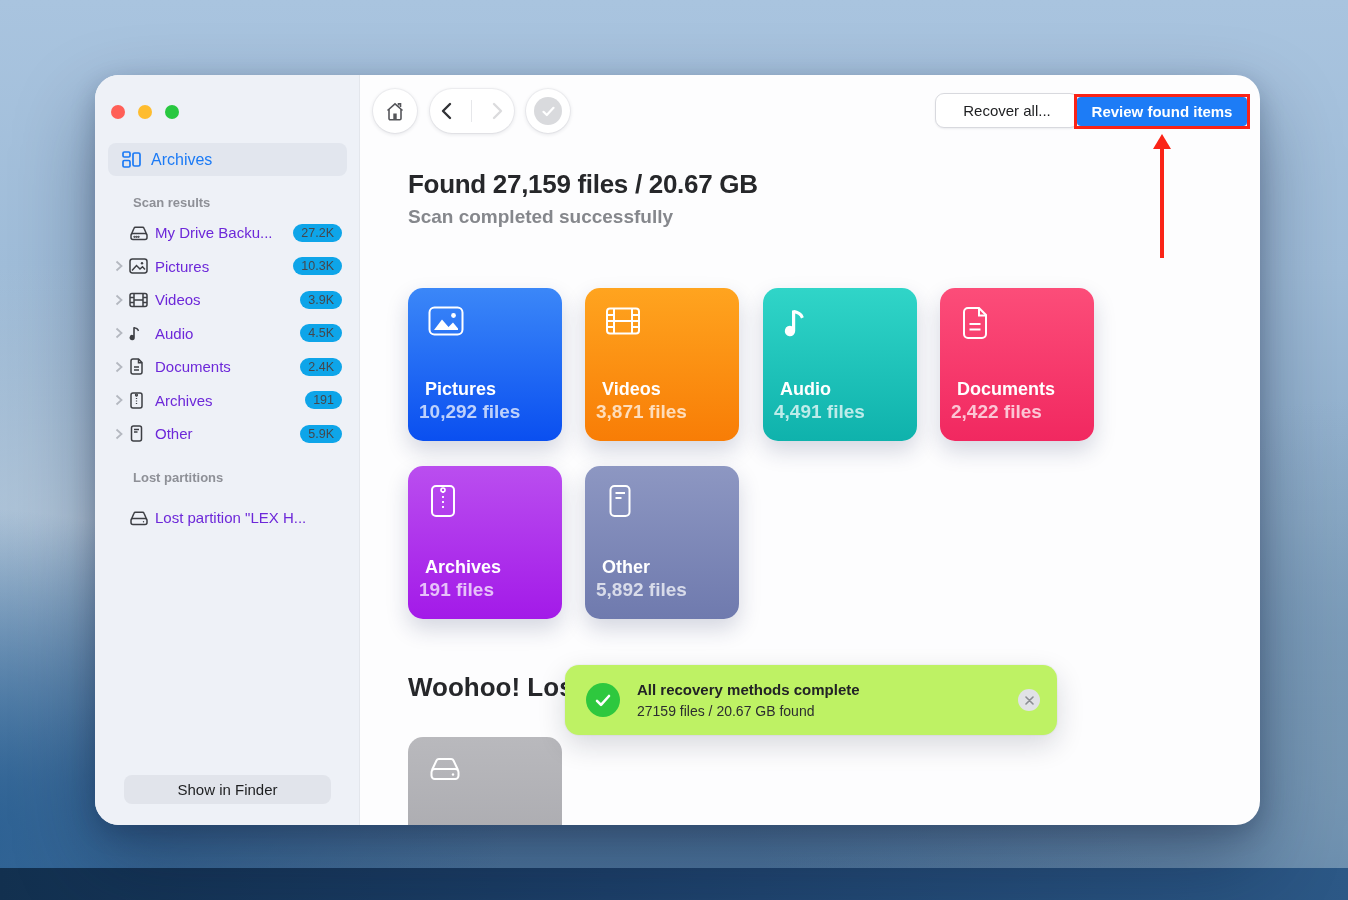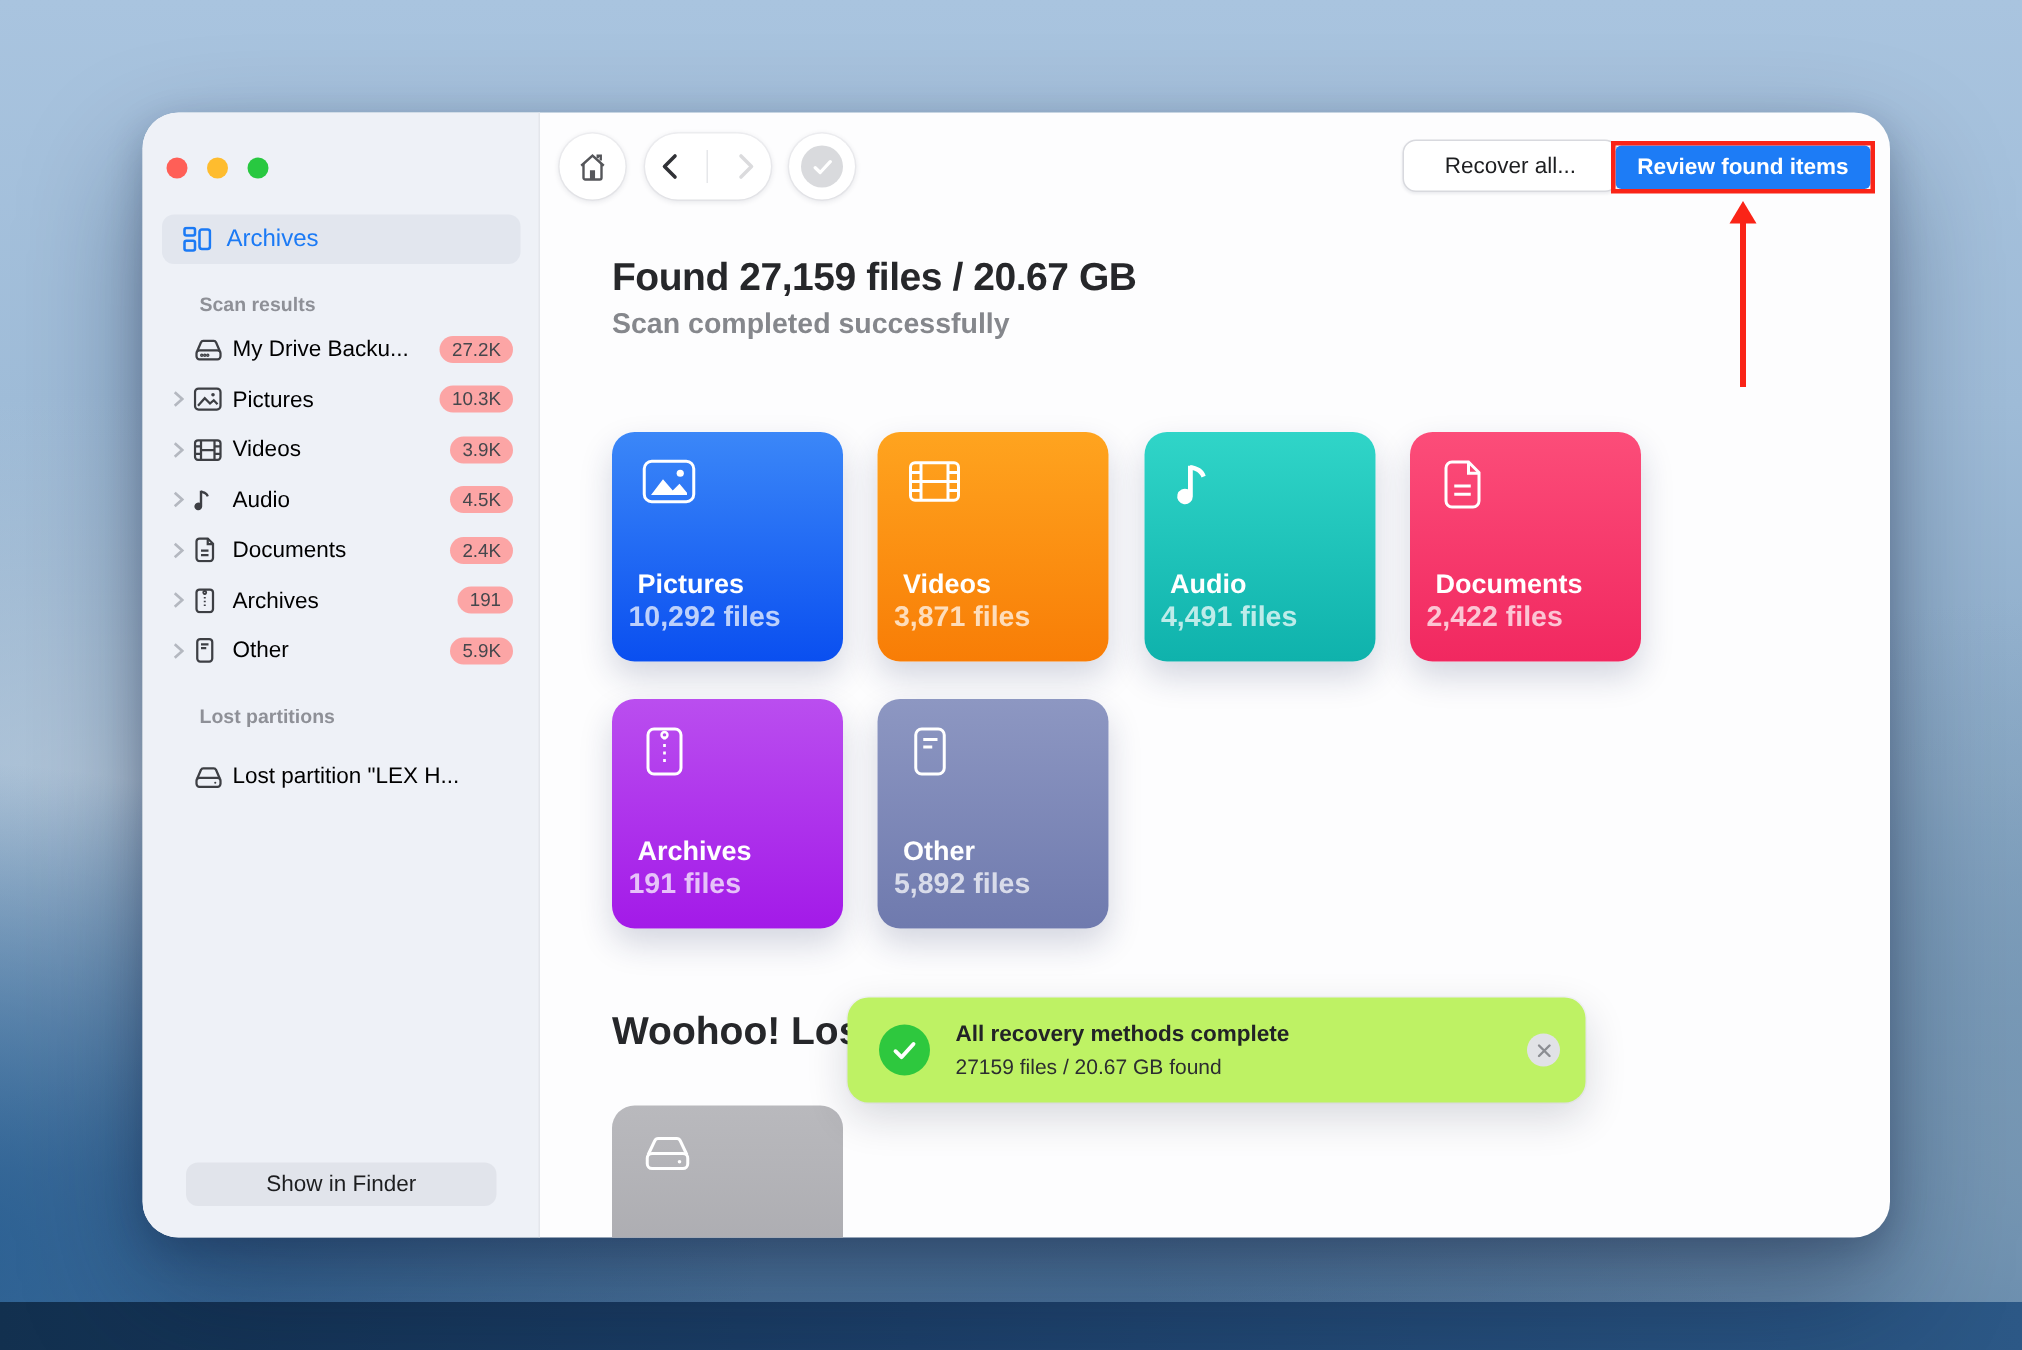--- a/index.html
+++ b/index.html
@@ -32,22 +32,22 @@
   .nav-dashboard { position:absolute; left:13px; top:68px; width:239px; height:33px;
     background:#e2e6ee; border-radius:8px; display:flex; align-items:center; gap:10px;
     padding:0 14px; color:#1b7af5; font-size:16px; cursor:default; }
   .nav-dashboard svg { flex:0 0 auto; }
 
   .side-section { position:absolute; left:20px; font-size:13px; font-weight:bold; color:#8e9097;margin-left:18px; }
   .side-rows { position:absolute; left:0; top:141px; width:265px; }
   .side-row { position:relative; height:33.5px; display:flex; align-items:center; padding:0 18px 0 20px; }
   .side-chev { width:14px; color:#b4b8c0; display:flex; align-items:center; }
   .side-ic { width:26px; display:flex; align-items:center; color:#3d3f44; }
-  .side-label { flex:1; font-size:15px; color:#000000; white-space:nowrap; overflow:hidden; }
-  .badge { background:#fca5a5; border-radius:10px; padding:2px 8px; font-size:12.5px; color:#45474c; }
+  .side-label { flex:1; font-size:15px; color:#6d28d9; white-space:nowrap; overflow:hidden; }
+  .badge { background:#0ea5e9; border-radius:10px; padding:2px 8px; font-size:12.5px; color:#45474c; }
 
   .lost-row { position:absolute; left:0; top:426px; width:265px; height:33px;
     display:flex; align-items:center; padding:0 18px 0 20px; }
 
   .show-finder { position:absolute; left:29px; bottom:21px; width:207px; height:29px;
     background:#e1e4eb; border-radius:8px; border:none; font-size:15px; color:#1d1e20;
     font-family:inherit; display:flex; align-items:center; justify-content:center; cursor:default; }
 
   
   .tb-circle { position:absolute; width:44px; height:44px; border-radius:50%;

